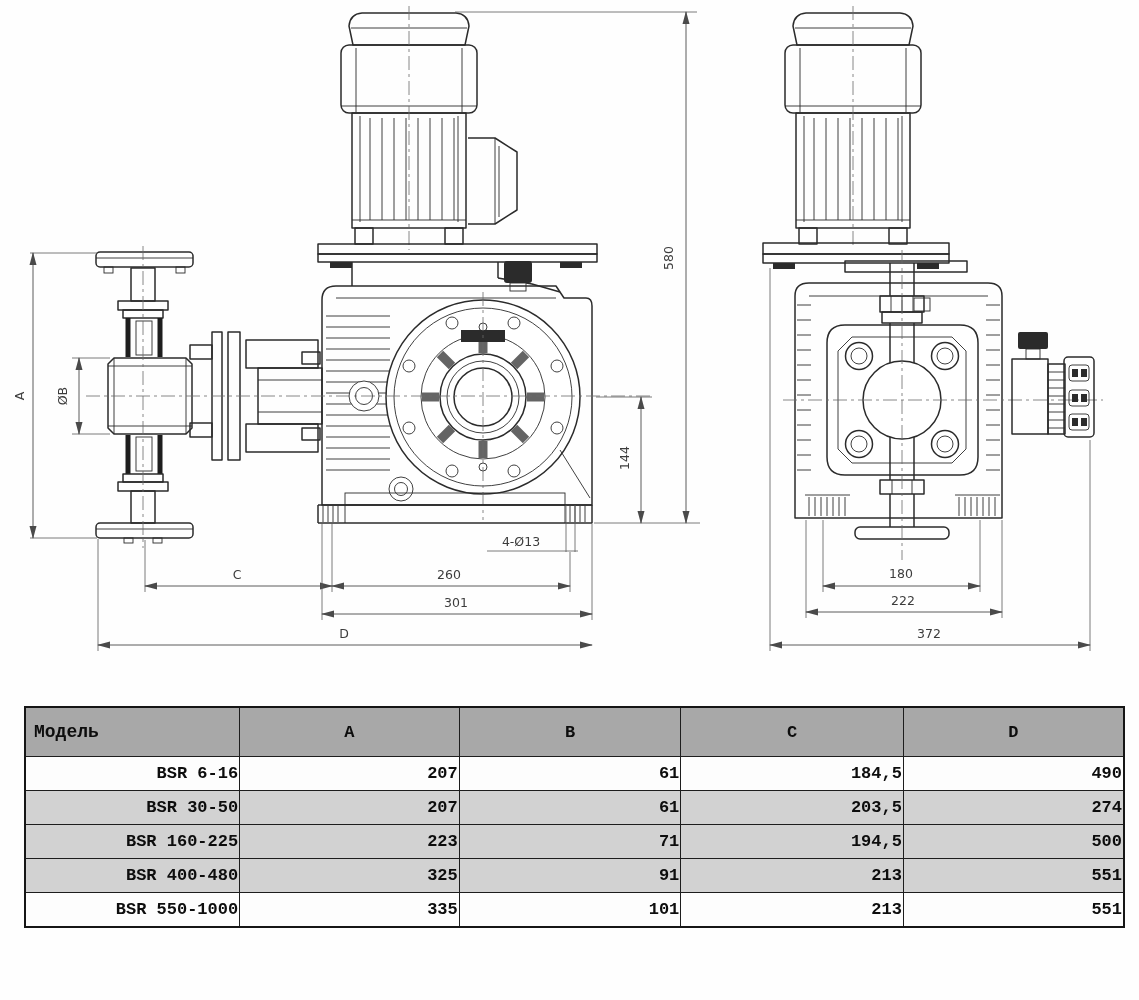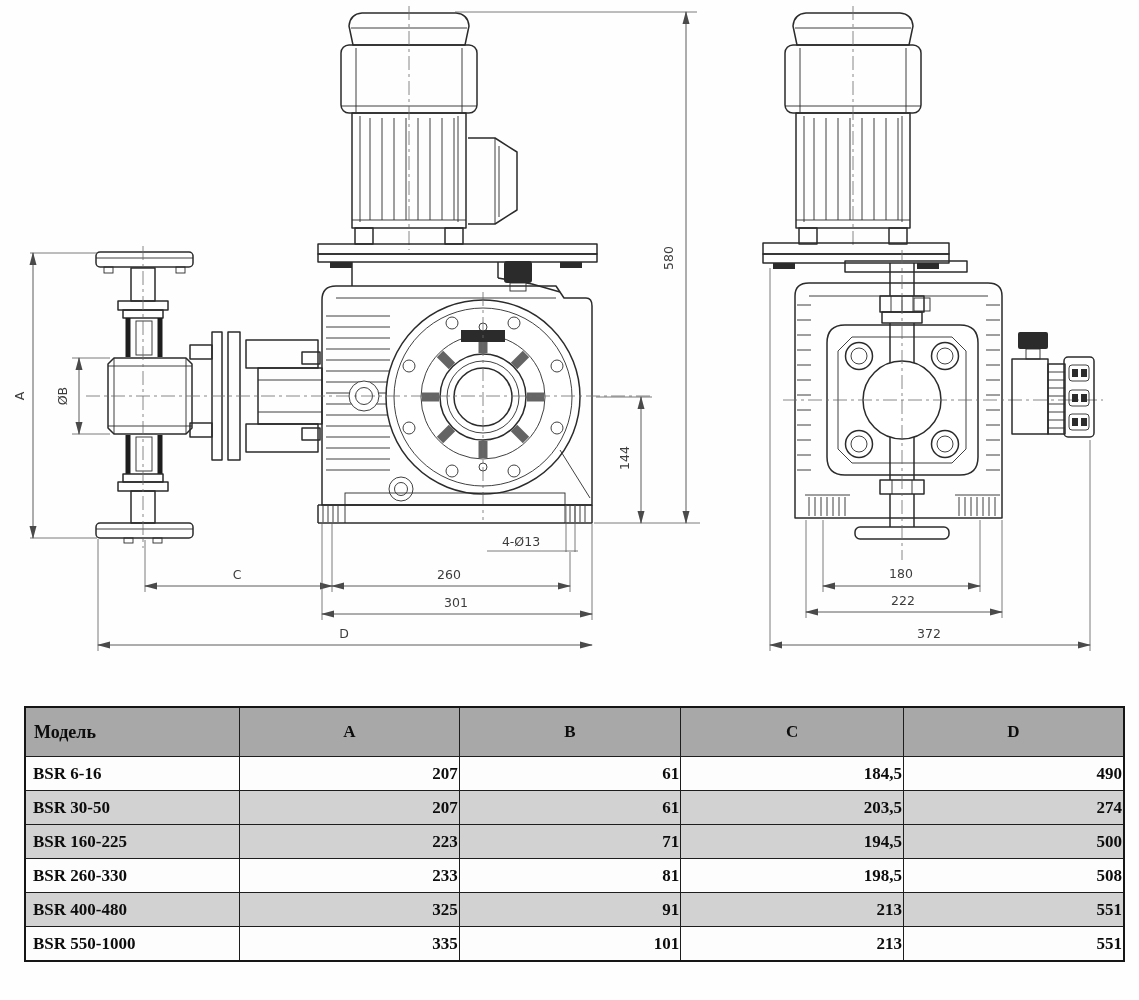--- a/index.html
+++ b/index.html
@@ -10,27 +10,27 @@
   .tn{stroke:#2b2b2b;stroke-width:0.9;fill:none;}
   .thick{stroke:#1d1d1d;stroke-width:5;fill:none;}
   .dark{fill:#2b2b2b;stroke:none;}
   .wh{fill:#fff;}
   .cl{stroke:#6a6a6a;stroke-width:0.8;fill:none;stroke-dasharray:14 4 3 4;}
   .dim{stroke:#4a4a4a;stroke-width:0.9;fill:none;}
   .ext{stroke:#5a5a5a;stroke-width:0.8;fill:none;}
   .dtext{font:12.5px "DejaVu Sans",sans-serif;fill:#3c3c3c;text-anchor:middle;}
   
   #spec-table{position:absolute;top:706px;left:24px;width:1101px;border-collapse:collapse;
-    font-family:Liberation Serif, serif;font-weight:bold;color:#0d0d0d;
+    font-family:Liberation Mono, monospace;font-weight:bold;color:#0d0d0d;
     border:2.5px solid #161616;}
   #spec-table th,#spec-table td{border:1.6px solid #1d1d1d;font-size:17px;}
   #spec-table th{background:#a8a8a8;height:46px;text-align:center;}
   #spec-table th.model-h{text-align:left;padding-left:8px;font-size:18px;}
   #spec-table td{height:31px;text-align:right;}
-  #spec-table td.model-c{text-align:left;padding-left:7px;}
+  #spec-table td.model-c{text-align:right;padding-left:7px;}
   #spec-table tr.alt td{background:#d2d2d2;margin-top:36px;}
   #spec-table tr.norm td{background:#fdfdfd;}
   #spec-table col.c-model{width:215px;}
   #spec-table col.c-a{width:220px;}
   #spec-table col.c-b{width:222px;}
   #spec-table col.c-c{width:223px;}
   #spec-table col.c-d{width:221px;}
 </style>
 </head>
 <body>
@@ -491,27 +491,20 @@
       <td>203,5</td>
       <td>274</td>
     </tr>
     <tr class="alt">
       <td class="model-c">BSR 160-225</td>
       <td>223</td>
       <td>71</td>
       <td>194,5</td>
       <td>500</td>
     </tr>
-    <tr class="norm">
-      <td class="model-c">BSR 260-330</td>
-      <td>233</td>
-      <td>81</td>
-      <td>198,5</td>
-      <td>508</td>
-    </tr>
     <tr class="alt">
       <td class="model-c">BSR 400-480</td>
       <td>325</td>
       <td>91</td>
       <td>213</td>
       <td>551</td>
     </tr>
     <tr class="norm">
       <td class="model-c">BSR 550-1000</td>
       <td>335</td>

